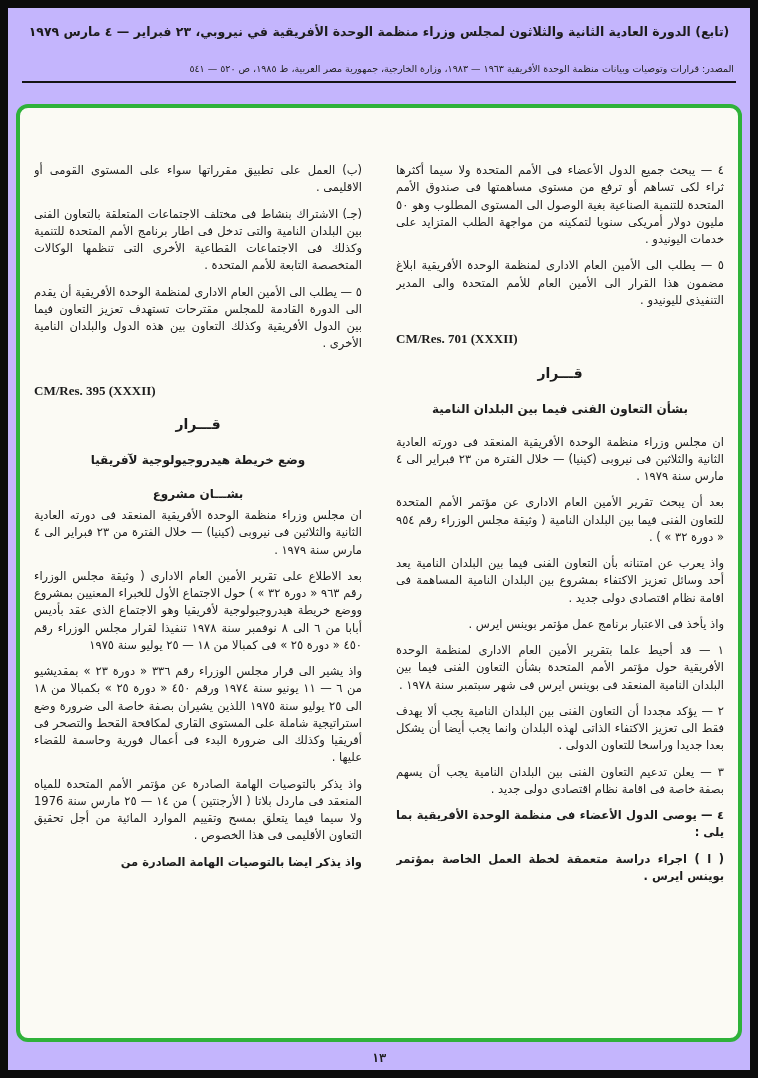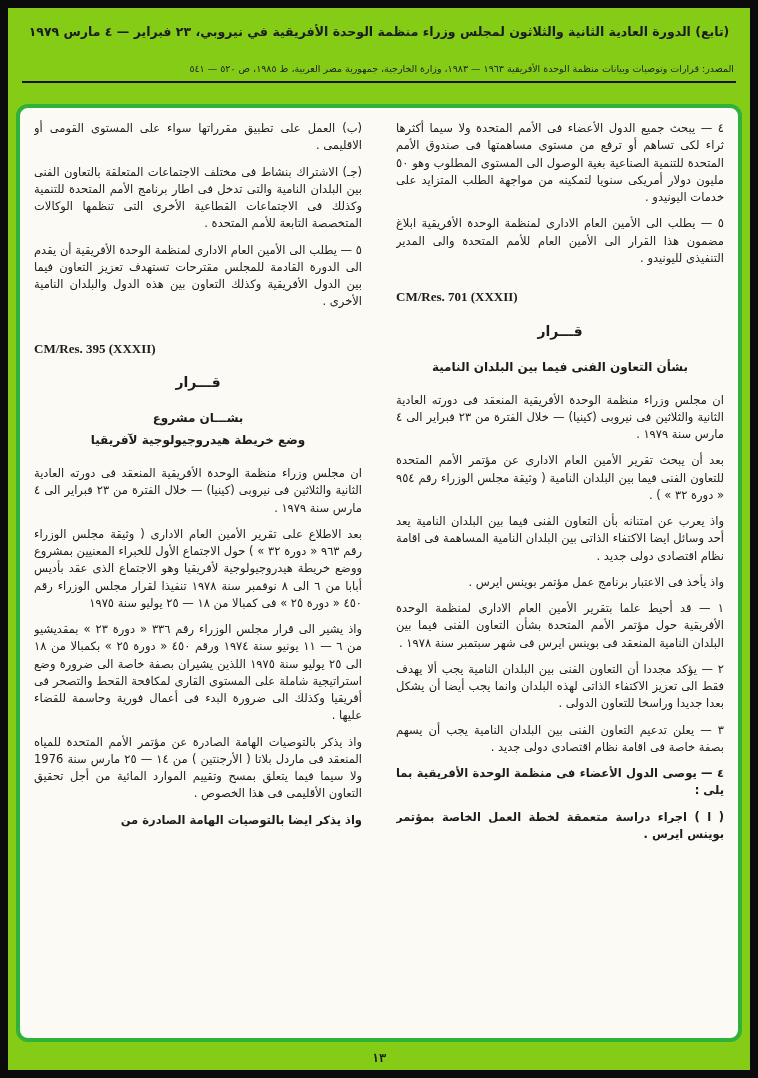--- a/index.html
+++ b/index.html
@@ -6,21 +6,21 @@
   html, body { width:758px; height:1078px; }
   body {
     background:#0b0b0b;
     position:relative;
     overflow:hidden;
     font-family:"DejaVu Sans", sans-serif;
   }
   .page {
     position:absolute; left:8px; top:8px;
     width:742px; height:1062px;
-    background:#84cc16; color:#1c1c1c;
+    background:#c4b5fd; color:#1c1c1c;
   }
   .header { padding:16px 12px 0; }
   .header-title {
     direction:rtl; text-align:center;
     font-weight:700; font-size:12.5px;
   }
   .header-source {
     direction:rtl; text-align:right;
     font-size:9.5px; margin-top:24px; padding:0 4px;
     color:#222;
@@ -30,20 +30,21 @@
     position:absolute; left:8px; right:8px; top:96px; bottom:28px;
     border:4px solid #2fb23a; border-radius:12px;
     padding:12px 14px; overflow:hidden; background:#fbfaf4;
   }
   .cols { display:flex; direction:rtl; gap:34px; height:100%; }
   .col {
     flex:1 1 0; min-width:0;
     direction:rtl; text-align:justify;
     font-size:11.5px; line-height:1.5;
     overflow:hidden;
+    margin-top:42px;
   }
   .col p { margin-bottom:9px; }
   .bold { font-weight:700; }
   .resno {
     direction:ltr; text-align:left;
     font-family:"Liberation Serif", serif;
     font-weight:700; font-size:13px;
     margin:20px 0 14px;
   }
   .resno-702 { margin-top:28px; }
@@ -76,37 +77,37 @@
     <div class="cols">
 
       <div class="col">
         <p>٤ — يبحث جميع الدول الأعضاء فى الأمم المتحدة ولا سيما أكثرها ثراء لكى تساهم أو ترفع من مستوى مساهمتها فى صندوق الأمم المتحدة للتنمية الصناعية بغية الوصول الى المستوى المطلوب وهو ٥٠ مليون دولار أمريكى سنويا لتمكينه من مواجهة الطلب المتزايد على خدمات اليونيدو .</p>
         <p>٥ — يطلب الى الأمين العام الادارى لمنظمة الوحدة الأفريقية ابلاغ مضمون هذا القرار الى الأمين العام للأمم المتحدة والى المدير التنفيذى لليونيدو .</p>
         <div class="resno">CM/Res. 701 (XXXII)</div>
         <div class="h-qarar">قـــرار</div>
         <div class="h-sub">بشأن التعاون الفنى فيما بين البلدان النامية</div>
         <p>ان مجلس وزراء منظمة الوحدة الأفريقية المنعقد فى دورته العادية الثانية والثلاثين فى نيروبى (كينيا) — خلال الفترة من ٢٣ فبراير الى ٤ مارس سنة ١٩٧٩ .</p>
         <p>بعد أن يبحث تقرير الأمين العام الادارى عن مؤتمر الأمم المتحدة للتعاون الفنى فيما بين البلدان النامية ( وثيقة مجلس الوزراء رقم ٩٥٤ « دورة ٣٢ » ) .</p>
-        <p>واذ يعرب عن امتنانه بأن التعاون الفنى فيما بين البلدان النامية يعد أحد وسائل ايضا الاكتفاء الذاتى بين البلدان النامية المساهمة فى اقامة نظام اقتصادى دولى جديد .</p>
+        <p>واذ يعرب عن امتنانه بأن التعاون الفنى فيما بين البلدان النامية يعد أحد وسائل تعزيز الاكتفاء بمشروع بين البلدان النامية المساهمة فى اقامة نظام اقتصادى دولى جديد .</p>
         <p>واذ يأخذ فى الاعتبار برنامج عمل مؤتمر بوينس ايرس .</p>
         <p>١ — قد أحيط علما بتقرير الأمين العام الادارى لمنظمة الوحدة الأفريقية حول مؤتمر الأمم المتحدة بشأن التعاون الفنى فيما بين البلدان النامية المنعقد فى بوينس ايرس فى شهر سبتمبر سنة ١٩٧٨ .</p>
         <p>٢ — يؤكد مجددا أن التعاون الفنى بين البلدان النامية يجب ألا يهدف فقط الى تعزيز الاكتفاء الذاتى لهذه البلدان وانما يجب أيضا أن يشكل بعدا جديدا وراسخا للتعاون الدولى .</p>
         <p>٣ — يعلن تدعيم التعاون الفنى بين البلدان النامية يجب أن يسهم بصفة خاصة فى اقامة نظام اقتصادى دولى جديد .</p>
         <p class="bold">٤ — يوصى الدول الأعضاء فى منظمة الوحدة الأفريقية بما يلى :</p>
         <p class="bold">( ا ) اجراء دراسة متعمقة لخطة العمل الخاصة بمؤتمر بوينس ايرس .</p>
       </div>
 
       <div class="col">
         <p>(ب) العمل على تطبيق مقرراتها سواء على المستوى القومى أو الاقليمى .</p>
         <p>(جـ) الاشتراك بنشاط فى مختلف الاجتماعات المتعلقة بالتعاون الفنى بين البلدان النامية والتى تدخل فى اطار برنامج الأمم المتحدة للتنمية وكذلك فى الاجتماعات القطاعية الأخرى التى تنظمها الوكالات المتخصصة التابعة للأمم المتحدة .</p>
         <p>٥ — يطلب الى الأمين العام الادارى لمنظمة الوحدة الأفريقية أن يقدم الى الدورة القادمة للمجلس مقترحات تستهدف تعزيز التعاون فيما بين الدول الأفريقية وكذلك التعاون بين هذه الدول والبلدان النامية الأخرى .</p>
         <div class="resno resno-702">CM/Res. 395 (XXXII)</div>
         <div class="h-qarar">قـــرار</div>
+        <div class="h-sub">وضع خريطة هيدروجيولوجية لآفريقيا</div>
         <div class="h-sub tight">بشـــان مشروع</div>
-        <div class="h-sub">وضع خريطة هيدروجيولوجية لآفريقيا</div>
         <p>ان مجلس وزراء منظمة الوحدة الأفريقية المنعقد فى دورته العادية الثانية والثلاثين فى نيروبى (كينيا) — خلال الفترة من ٢٣ فبراير الى ٤ مارس سنة ١٩٧٩ .</p>
         <p>بعد الاطلاع على تقرير الأمين العام الادارى ( وثيقة مجلس الوزراء رقم ٩٦٣ « دورة ٣٢ » ) حول الاجتماع الأول للخبراء المعنيين بمشروع ووضع خريطة هيدروجيولوجية لأفريقيا وهو الاجتماع الذى عقد بأديس أبابا من ٦ الى ٨ نوفمبر سنة ١٩٧٨ تنفيذا لقرار مجلس الوزراء رقم ٤٥٠ « دورة ٢٥ » فى كمبالا من ١٨ — ٢٥ يوليو سنة ١٩٧٥</p>
         <p>واذ يشير الى قرار مجلس الوزراء رقم ٣٣٦ « دورة ٢٣ » بمقديشيو من ٦ — ١١ يونيو سنة ١٩٧٤ ورقم ٤٥٠ « دورة ٢٥ » بكمبالا من ١٨ الى ٢٥ يوليو سنة ١٩٧٥ اللذين يشيران بصفة خاصة الى ضرورة وضع استراتيجية شاملة على المستوى القارى لمكافحة القحط والتصحر فى أفريقيا وكذلك الى ضرورة البدء فى أعمال فورية وحاسمة للقضاء عليها .</p>
         <p>واذ يذكر بالتوصيات الهامة الصادرة عن مؤتمر الأمم المتحدة للمياه المنعقد فى ماردل بلاتا ( الأرجنتين ) من ١٤ — ٢٥ مارس سنة 1976 ولا سيما فيما يتعلق بمسح وتقييم الموارد المائية من أجل تحقيق التعاون الأقليمى فى هذا الخصوص .</p>
         <p class="bold">واذ يذكر ايضا بالتوصيات الهامة الصادرة من</p>
       </div>
 
     </div>
   </div>
 

